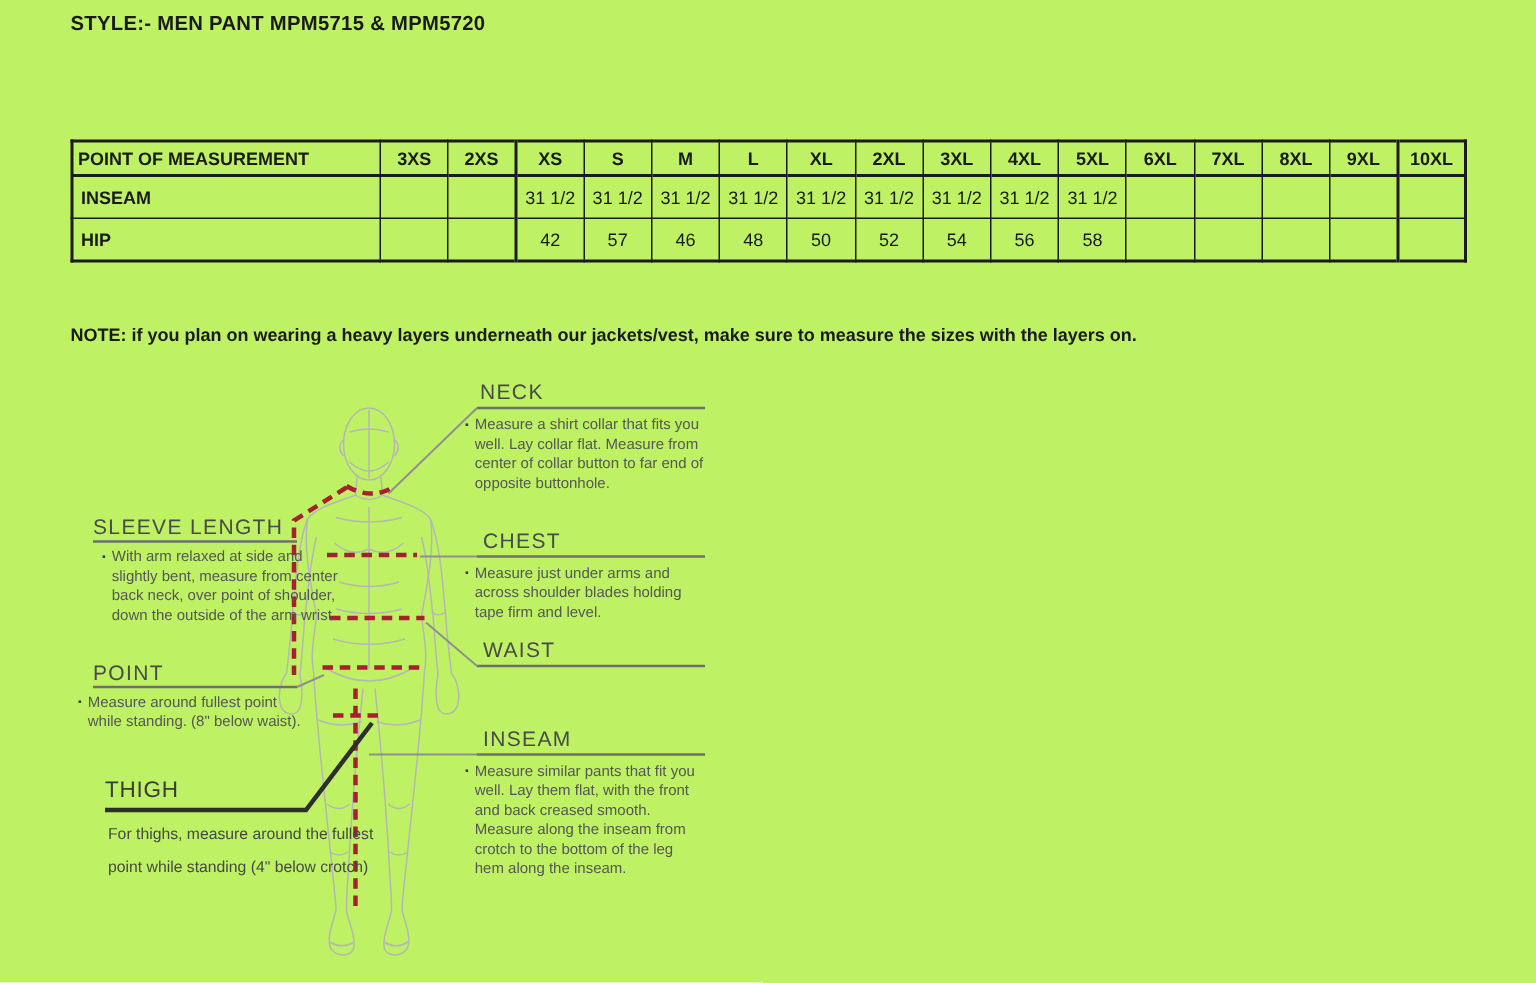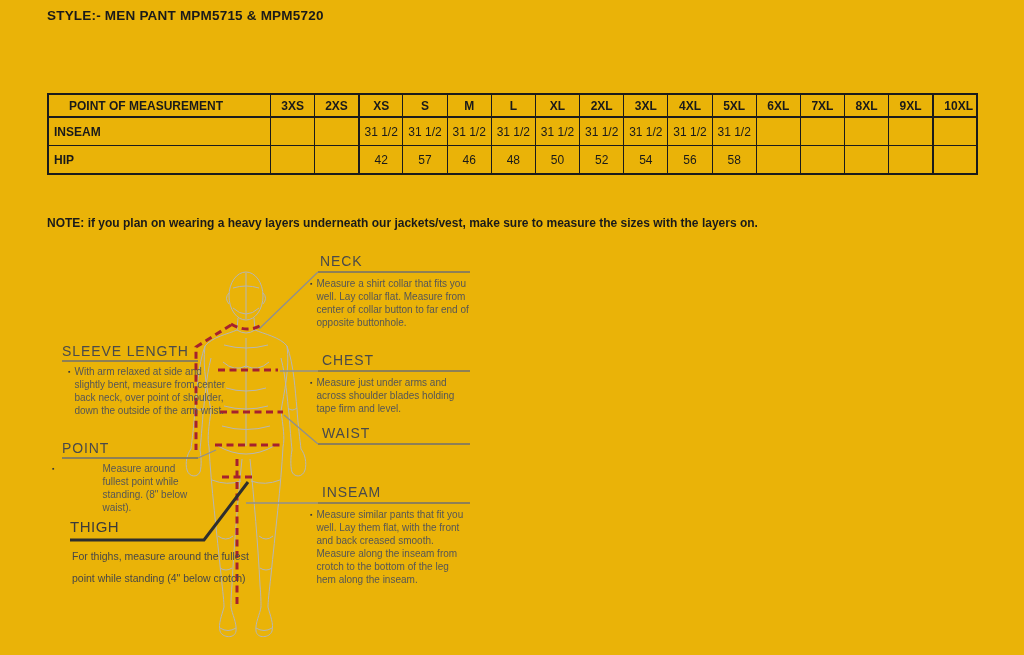--- a/index.html
+++ b/index.html
@@ -1,29 +1,29 @@
 <!DOCTYPE html>
 <html style="--measure-line: #a5212e; --figure-line: #b6b6b6; --leader-line: #8f8f8f; --text: #4a4a4a;"><head>
 <meta charset="utf-8">
 <style>
   html,body { margin:0; padding:0; background:#fff; }
   body { font-family: "Liberation Sans", sans-serif; color:#1a1a1a; }
-  .page { position:relative; width:1024px; height:655px; background:#eab308; overflow:hidden; }
+  .page { position:relative; width:1024px; height:655px; background:#bef264; overflow:hidden; }
 
   .doc-title { position:absolute; left:47px; top:8px; font-size:13.5px; font-weight:bold; letter-spacing:0.2px; }
   .note-line { position:absolute; left:47px; top:216px; font-size:12px; font-weight:bold; }
 
   table.size-chart { position:absolute; left:47px; top:93px; width:931px; border-collapse:collapse; table-layout:fixed; border:2px solid #1b1b1b; }
   .size-chart th, .size-chart td { border:1px solid #1b1b1b; font-size:12px; text-align:center; padding:0 3px; overflow:hidden; white-space:nowrap; }
   .size-chart th { height:21px; font-weight:bold; border-bottom-width:2px; }
   .size-chart td { height:27px; font-weight:normal; }
-  .size-chart th:first-child { width:198px; text-align:left; padding-left:20px; }
+  .size-chart th:first-child { width:198px; text-align:left; padding-left:3px; }
   .size-chart td.rowlabel { text-align:left; padding-left:5px; font-weight:bold; }
   .size-chart th:nth-child(4), .size-chart td:nth-child(4) { border-left-width:2px; }
-  .size-chart th:nth-child(17), .size-chart td:nth-child(17) { border-left-width:2px;text-align:right; }
+  .size-chart th:nth-child(17), .size-chart td:nth-child(17) { border-left-width:2px; }
 
   .diagram { position:absolute; left:40px; top:250px; width:480px; height:402px; }
   .diagram svg.overlay { position:absolute; left:0; top:0; }
 
   .dlabel { position:absolute; }
   .dheading { font-size:14px; letter-spacing:0.9px; color:var(--text,#4a4a4a); white-space:nowrap; }
   .dheading.thigh { font-size:15px; color:#3b3b3b; letter-spacing:0.5px; }
   .ddesc { position:absolute; display:flex; align-items:flex-start; font-size:10px; line-height:13px; color:#565656; }
   .ddesc .bullet { font-size:7px; line-height:13px; margin-right:4px; color:#3a3a3a; flex:0 0 auto; }
   .ddesc.nobullet { color:#474747; font-size:10.5px; line-height:22px; }
@@ -199,21 +199,21 @@
       <span>Measure just under arms and across shoulder blades holding tape firm and level.</span>
     </div>
 
     <div class="dlabel" style="left:282px; top:175px;">
       <div class="dheading">WAIST</div>
     </div>
 
     <div class="dlabel" style="left:22px; top:190px;">
       <div class="dheading">POINT</div>
     </div>
-    <div class="ddesc" style="left:12px; top:212px; width:150px;gap:44px;">
+    <div class="ddesc" style="left:12px; top:212px; width:150px;">
       <span class="bullet">▪</span>
       <span>Measure around fullest point while standing. (8" below waist).</span>
     </div>
 
     <div class="dlabel" style="left:282px; top:234px;">
       <div class="dheading">INSEAM</div>
     </div>
     <div class="ddesc" style="left:270px; top:258px; width:160px;">
       <span class="bullet">▪</span>
       <span>Measure similar pants that fit you well. Lay them flat, with the front and back creased smooth. Measure along the inseam from crotch to the bottom of the leg hem along the inseam.</span>

